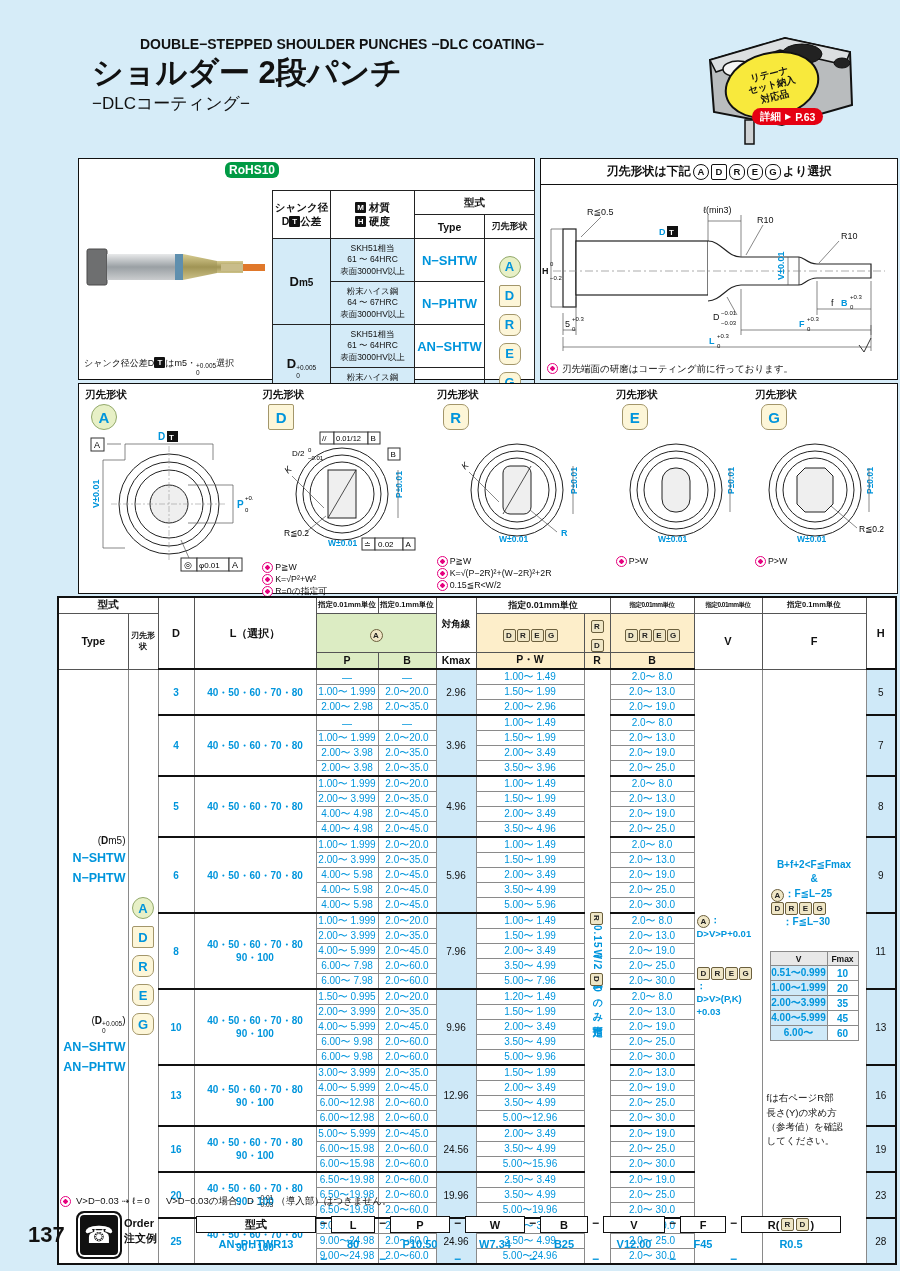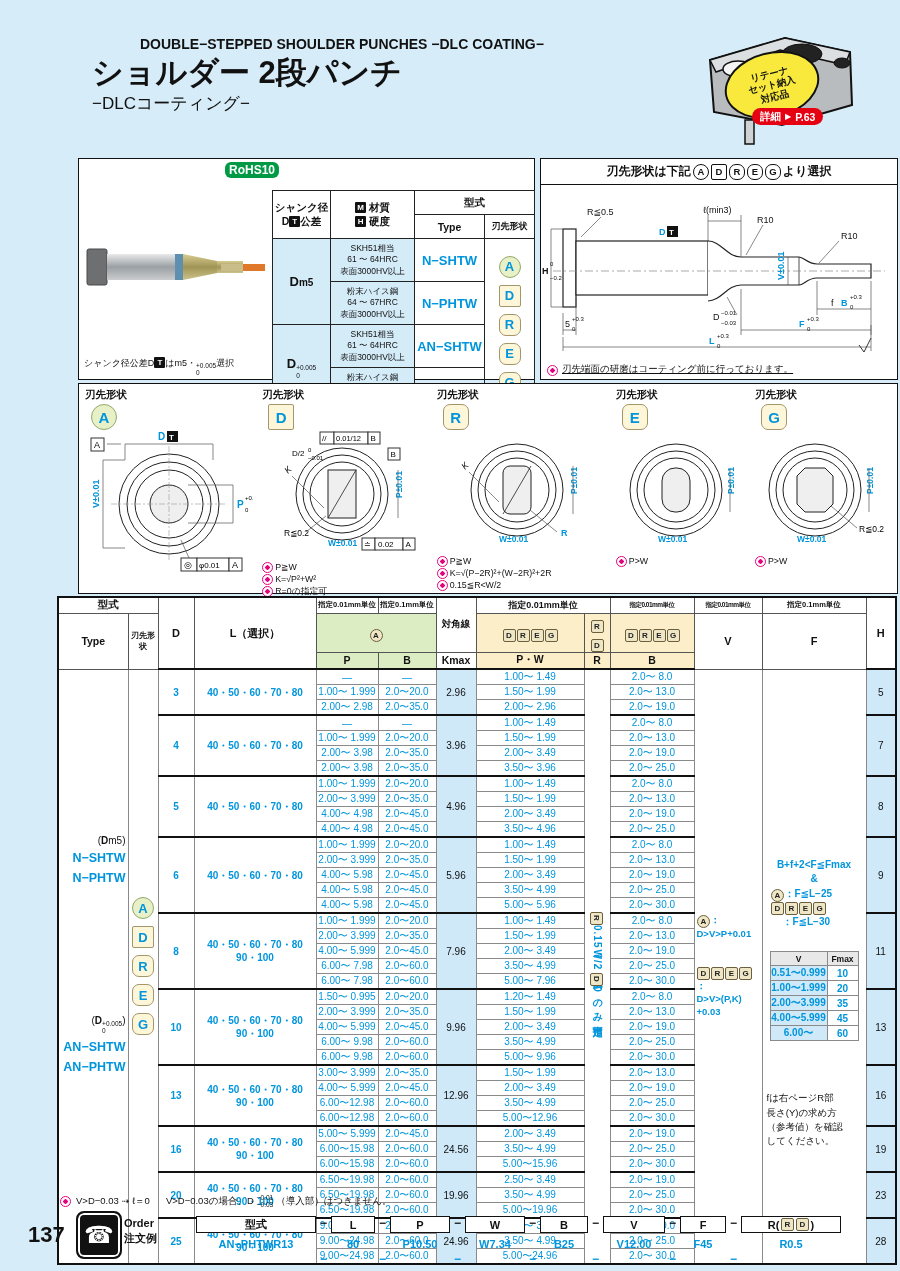--- a/index.html
+++ b/index.html
@@ -46,21 +46,21 @@
   
   .mb,.mbc{display:inline-block;width:11px;height:11px;line-height:11px;font-size:8px;font-weight:bold;
     background:#efe6c6;border:1px solid #6b5f3d;color:#222;text-align:center;border-radius:2px;margin:0 0.5px;vertical-align:-1px;}
   .mbc{border-radius:50%;}
   
   #drawBox{left:540px;top:158px;width:356px;height:220px;}
   .draw-title{border-bottom:1.5px solid #111;height:25px;display:flex;align-items:center;justify-content:center;
     font-size:12px;font-weight:bold;gap:2px;}
   .draw-title .bA,.draw-title .bSq,.draw-title .bRd{width:14px;height:14px;font-size:9.5px;color:#111;background:#fff;border-color:#111;}
   .draw-title .bA{border-radius:50%;}
-  .draw-note{position:absolute;left:6px;bottom:3px;font-size:9.5px;display:flex;align-items:flex-end;gap:2px;text-decoration:underline;}
+  .draw-note{position:absolute;left:6px;bottom:3px;font-size:9.5px;display:flex;align-items:flex-start;gap:2px;}
   
   .ni{width:9px;height:9px;border:1.5px solid #e5007e;border-radius:50%;display:inline-block;flex:none;
     background:radial-gradient(circle,#e5007e 0 2px,#fff 2.4px);vertical-align:-1px;margin-right:2px;}
   
   #shapesBox{left:78px;top:383px;width:818px;height:209px;display:flex;}
   .shp{position:relative;padding:4px 2px 2px 6px;}
   .shp-label{font-size:10.5px;font-weight:bold;}
   .shp-notes{font-size:8.8px;line-height:1.35;}
   .shp-notes div{display:flex;align-items:center;}
   svg text{font-family:"Liberation Sans","DejaVu Sans",sans-serif;}

